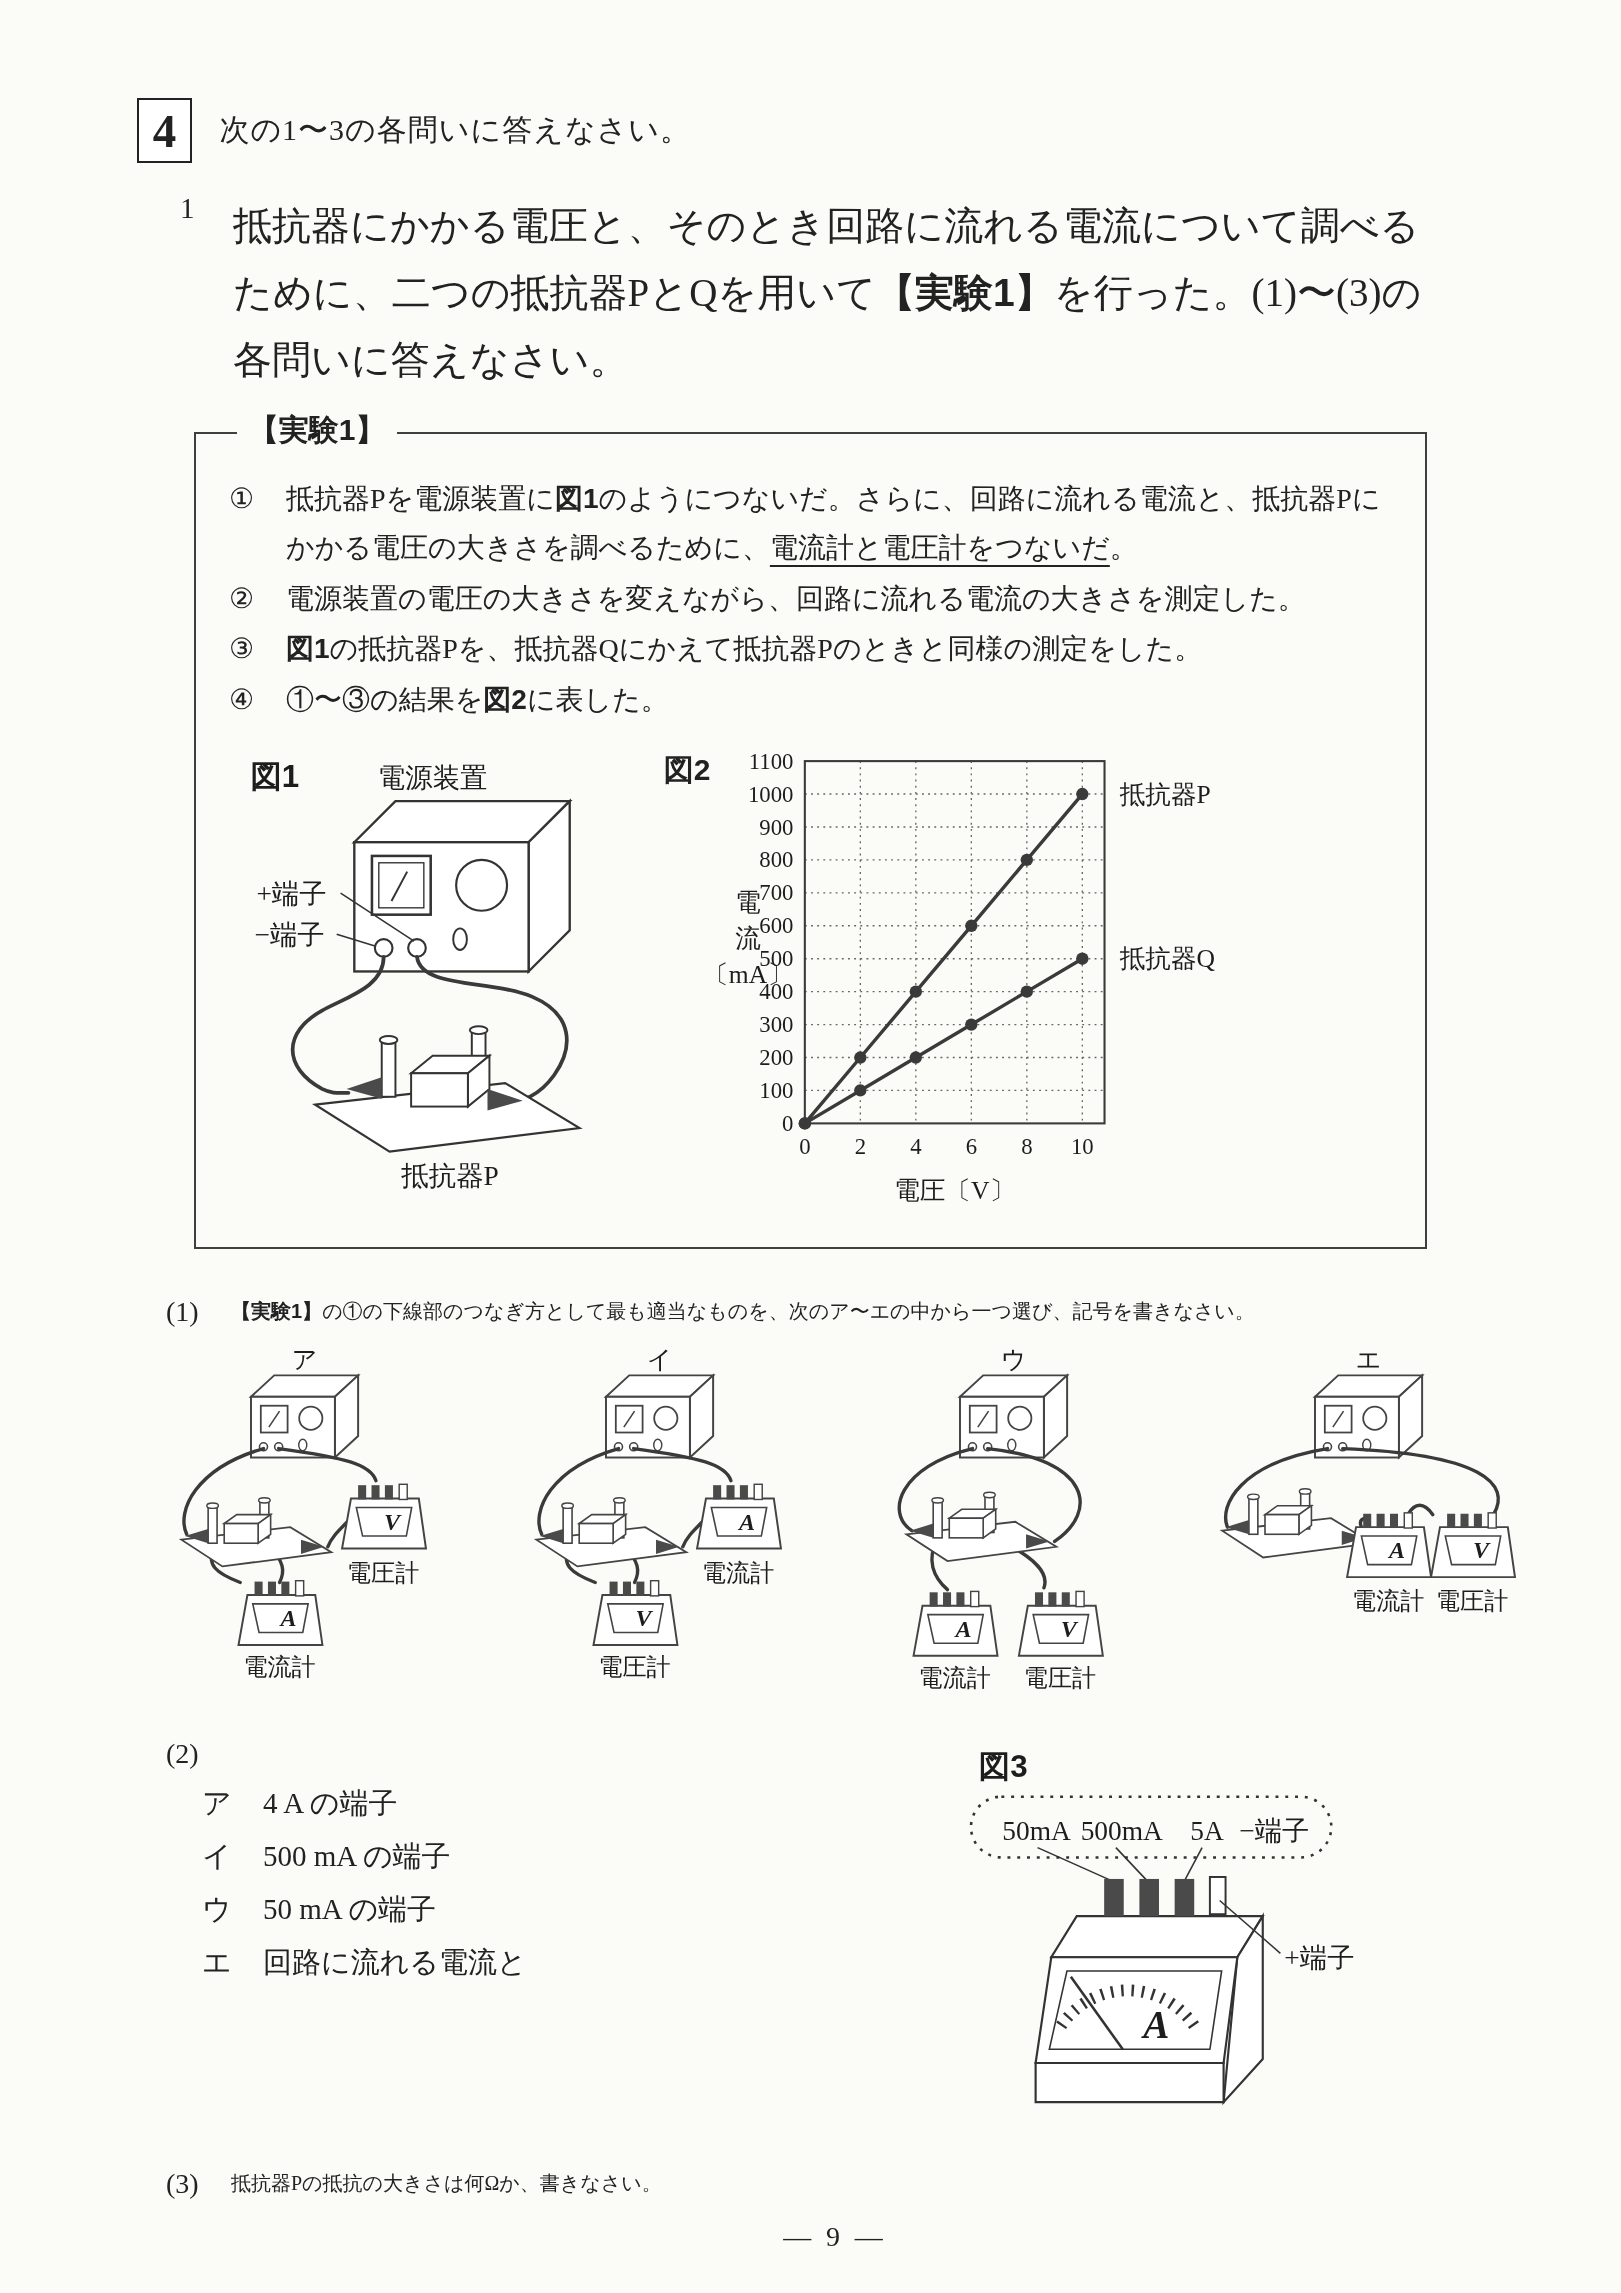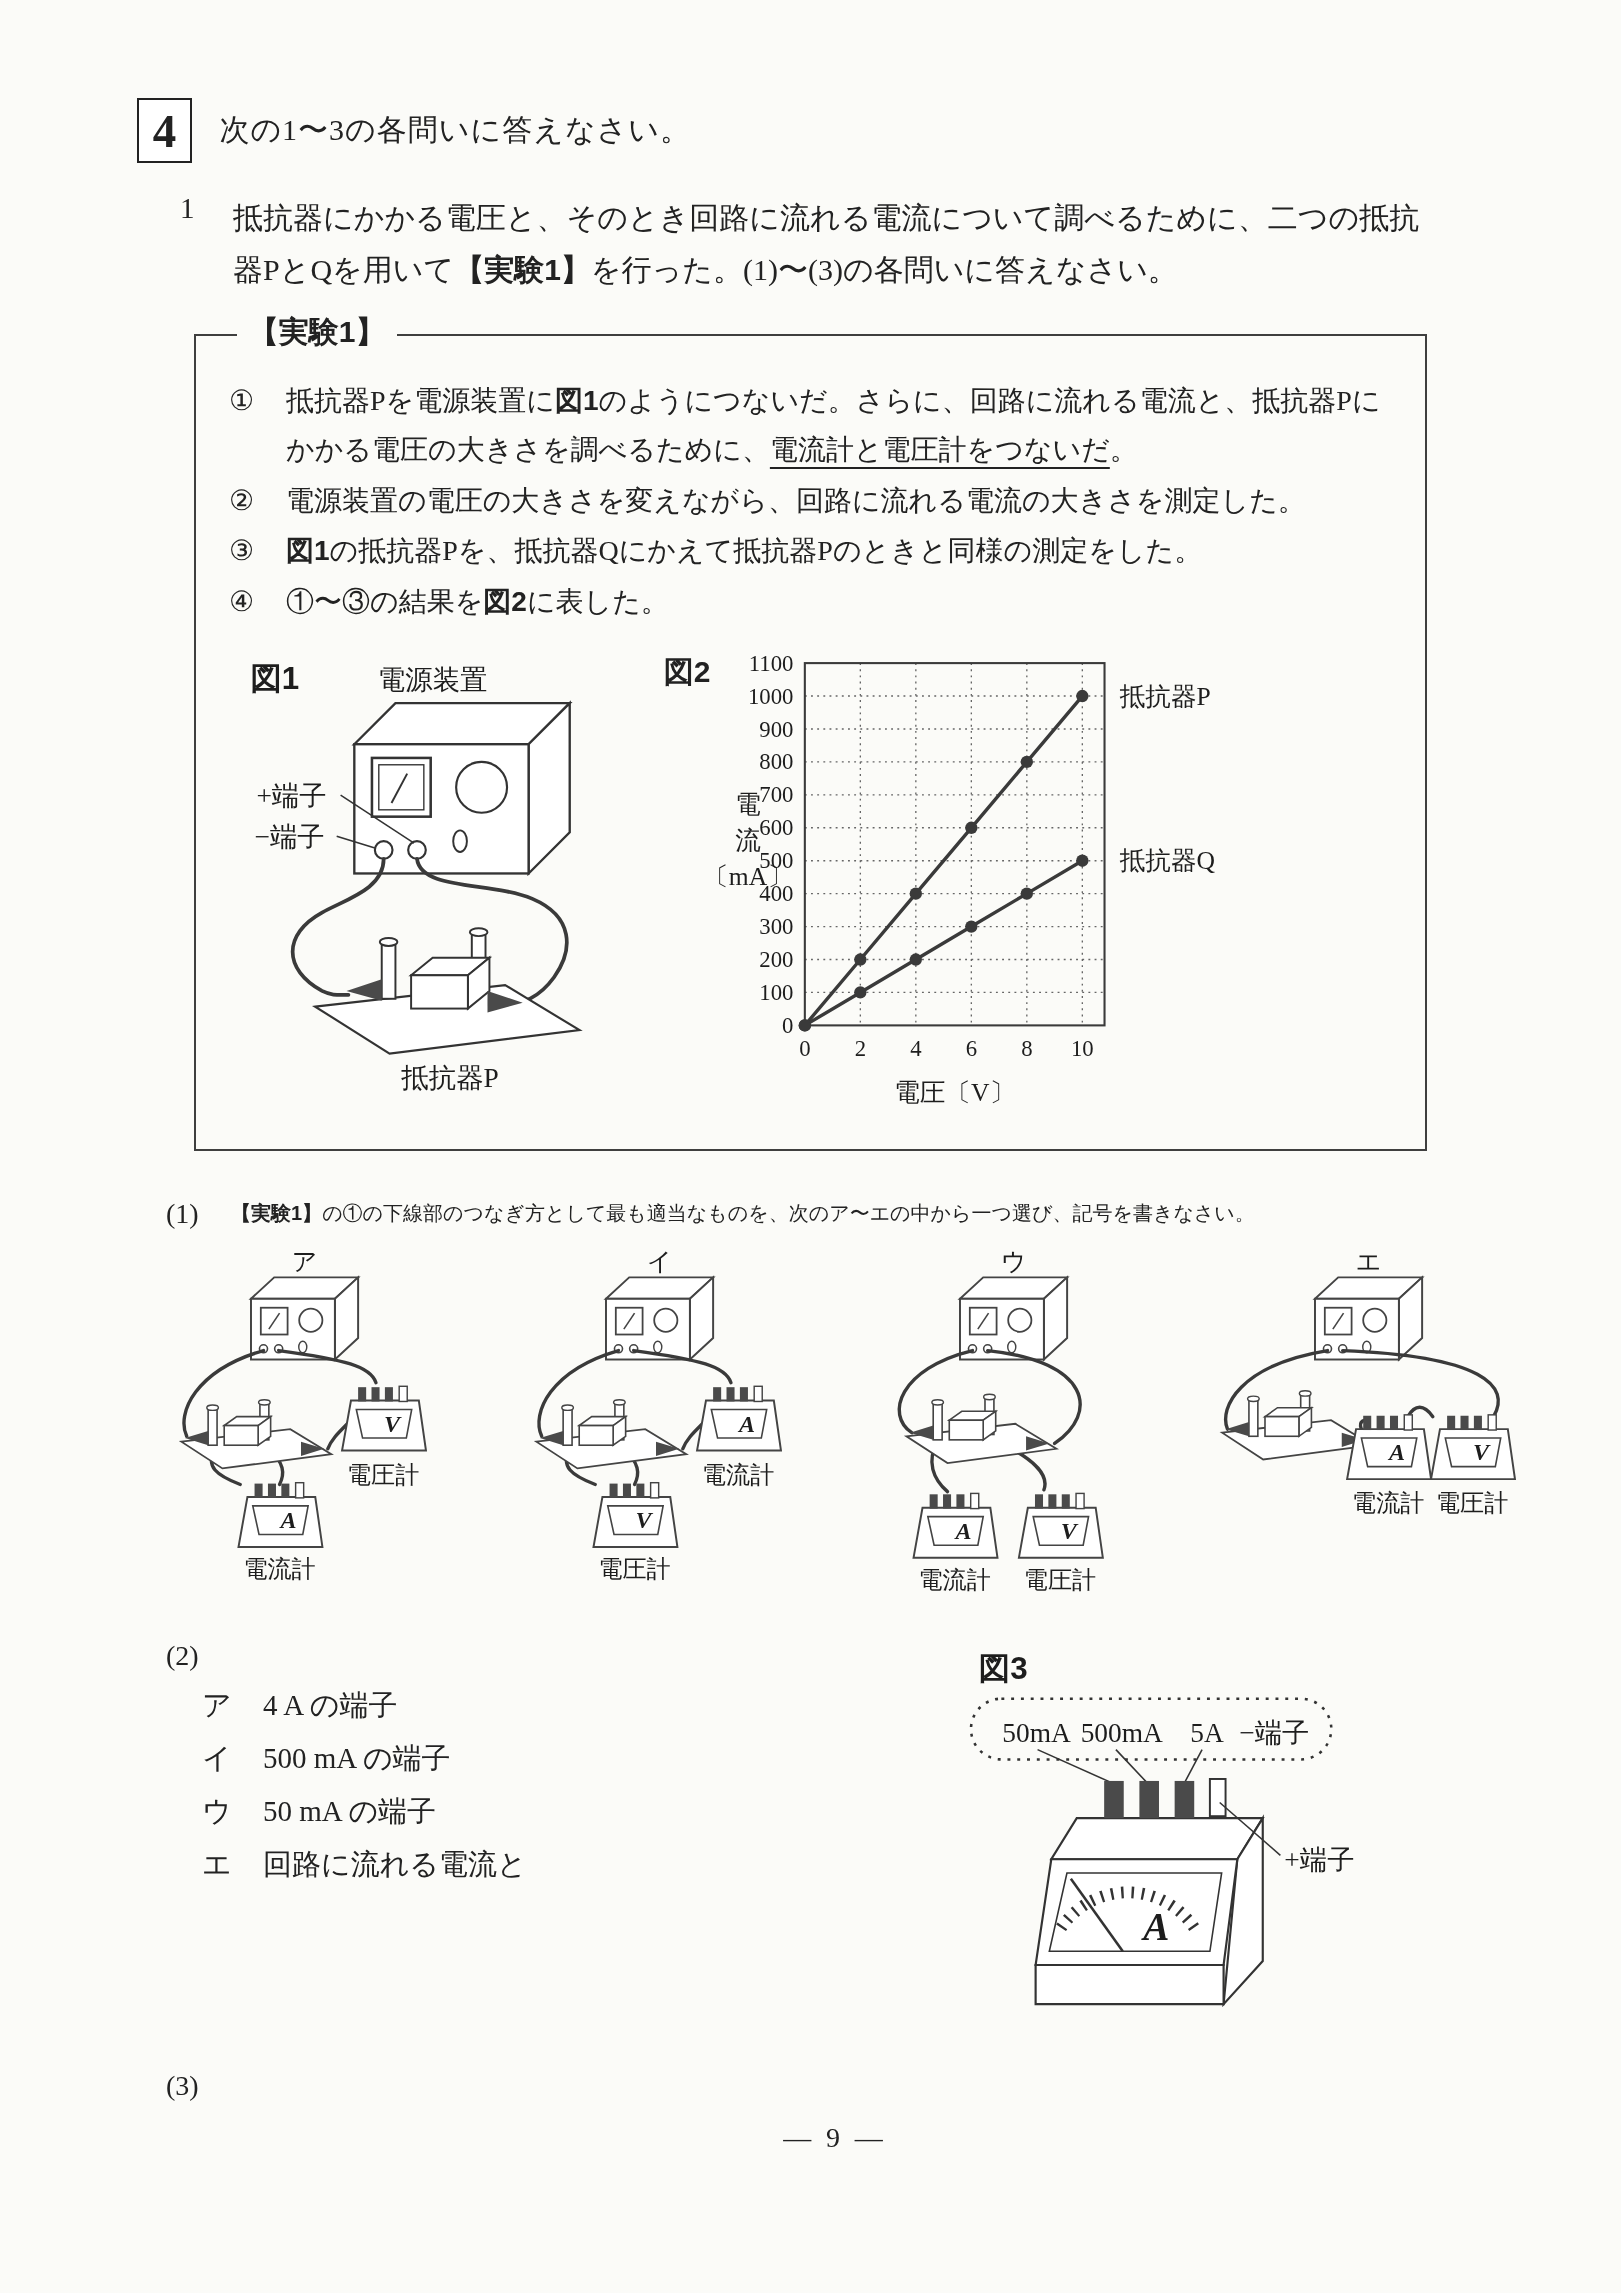--- a/index.html
+++ b/index.html
@@ -5,21 +5,21 @@
   *{margin:0;padding:0;box-sizing:border-box}
   html,body{width:1621px;height:2294px}
   body{background:#fbfbf8;font-family:"Liberation Serif","DejaVu Serif",serif;color:#222;overflow:hidden}
   .page{padding:98px 88px 0 137px}
   .hdr{display:flex;align-items:center;gap:27.4px}
   .qbox{width:55px;height:65px;border:2.9px solid #222;font-size:47px;font-weight:bold;display:flex;align-items:center;justify-content:center;background:#fff}
   .hdr-text{font-size:30px;letter-spacing:1px}
   .intro{display:flex;margin-top:29px;padding-left:43px}
   .mk{flex:none}
   .intro .mk{width:53px;font-size:29px}
-  .intro .body{font-size:30px;line-height:1.72;width:1215px}
+  .intro .body{font-size:39px;line-height:1.72;width:1215px}
   .b,b.ref{font-weight:bold;font-family:"Liberation Sans","DejaVu Sans",sans-serif}
   .expbox{position:relative;margin:39px 0 0 57px;width:1233px;border:2px solid #3f3f3f;padding:41px 29px 23.5px 33px;background:transparent}
   .exptitle{position:absolute;top:-24.5px;left:41px;background:#fbfbf8;padding:0 11.8px;font-size:30px;font-weight:bold;font-family:"Liberation Sans","DejaVu Sans",sans-serif}
   .step{display:flex;font-size:28px;line-height:1.74;margin-bottom:2px}
   .step .mk{width:57px;font-size:28px}
   .step .body{flex:1}
   u.ul{text-underline-offset:7.8px;text-decoration-thickness:2px}
   .figs{display:flex;margin-top:19.6px;gap:9.8px;align-items:flex-start}
   .fig2wrap{display:flex;align-items:flex-start;margin-left:3.9px}
   svg text{font-family:"Liberation Serif","DejaVu Serif",serif;fill:#1d1d1d}
@@ -342,17 +342,18 @@
       <rect x="192" y="146" width="20" height="38" fill="#4a4a4a"></rect>
       <rect x="228" y="146" width="20" height="38" fill="#4a4a4a"></rect>
       <rect x="264" y="144" width="16" height="38" fill="#fff" stroke="#333" stroke-width="2"></rect>
       <line x1="274" y1="168" x2="336" y2="222" class="ln"></line>
       <text x="340" y="236" class="cap">+端子</text>
     </svg>
   </div>
 
   <div class="q" style="margin-top:9.8px">
     <span class="mk">(3)</span>
+    <div class="body">抵抗器Pの抵抗の大きさは何Ωか、書きなさい。</div>
   </div>
 
   <div class="pageno">— 9 —</div>
 </div>
 
 
 </body></html>

